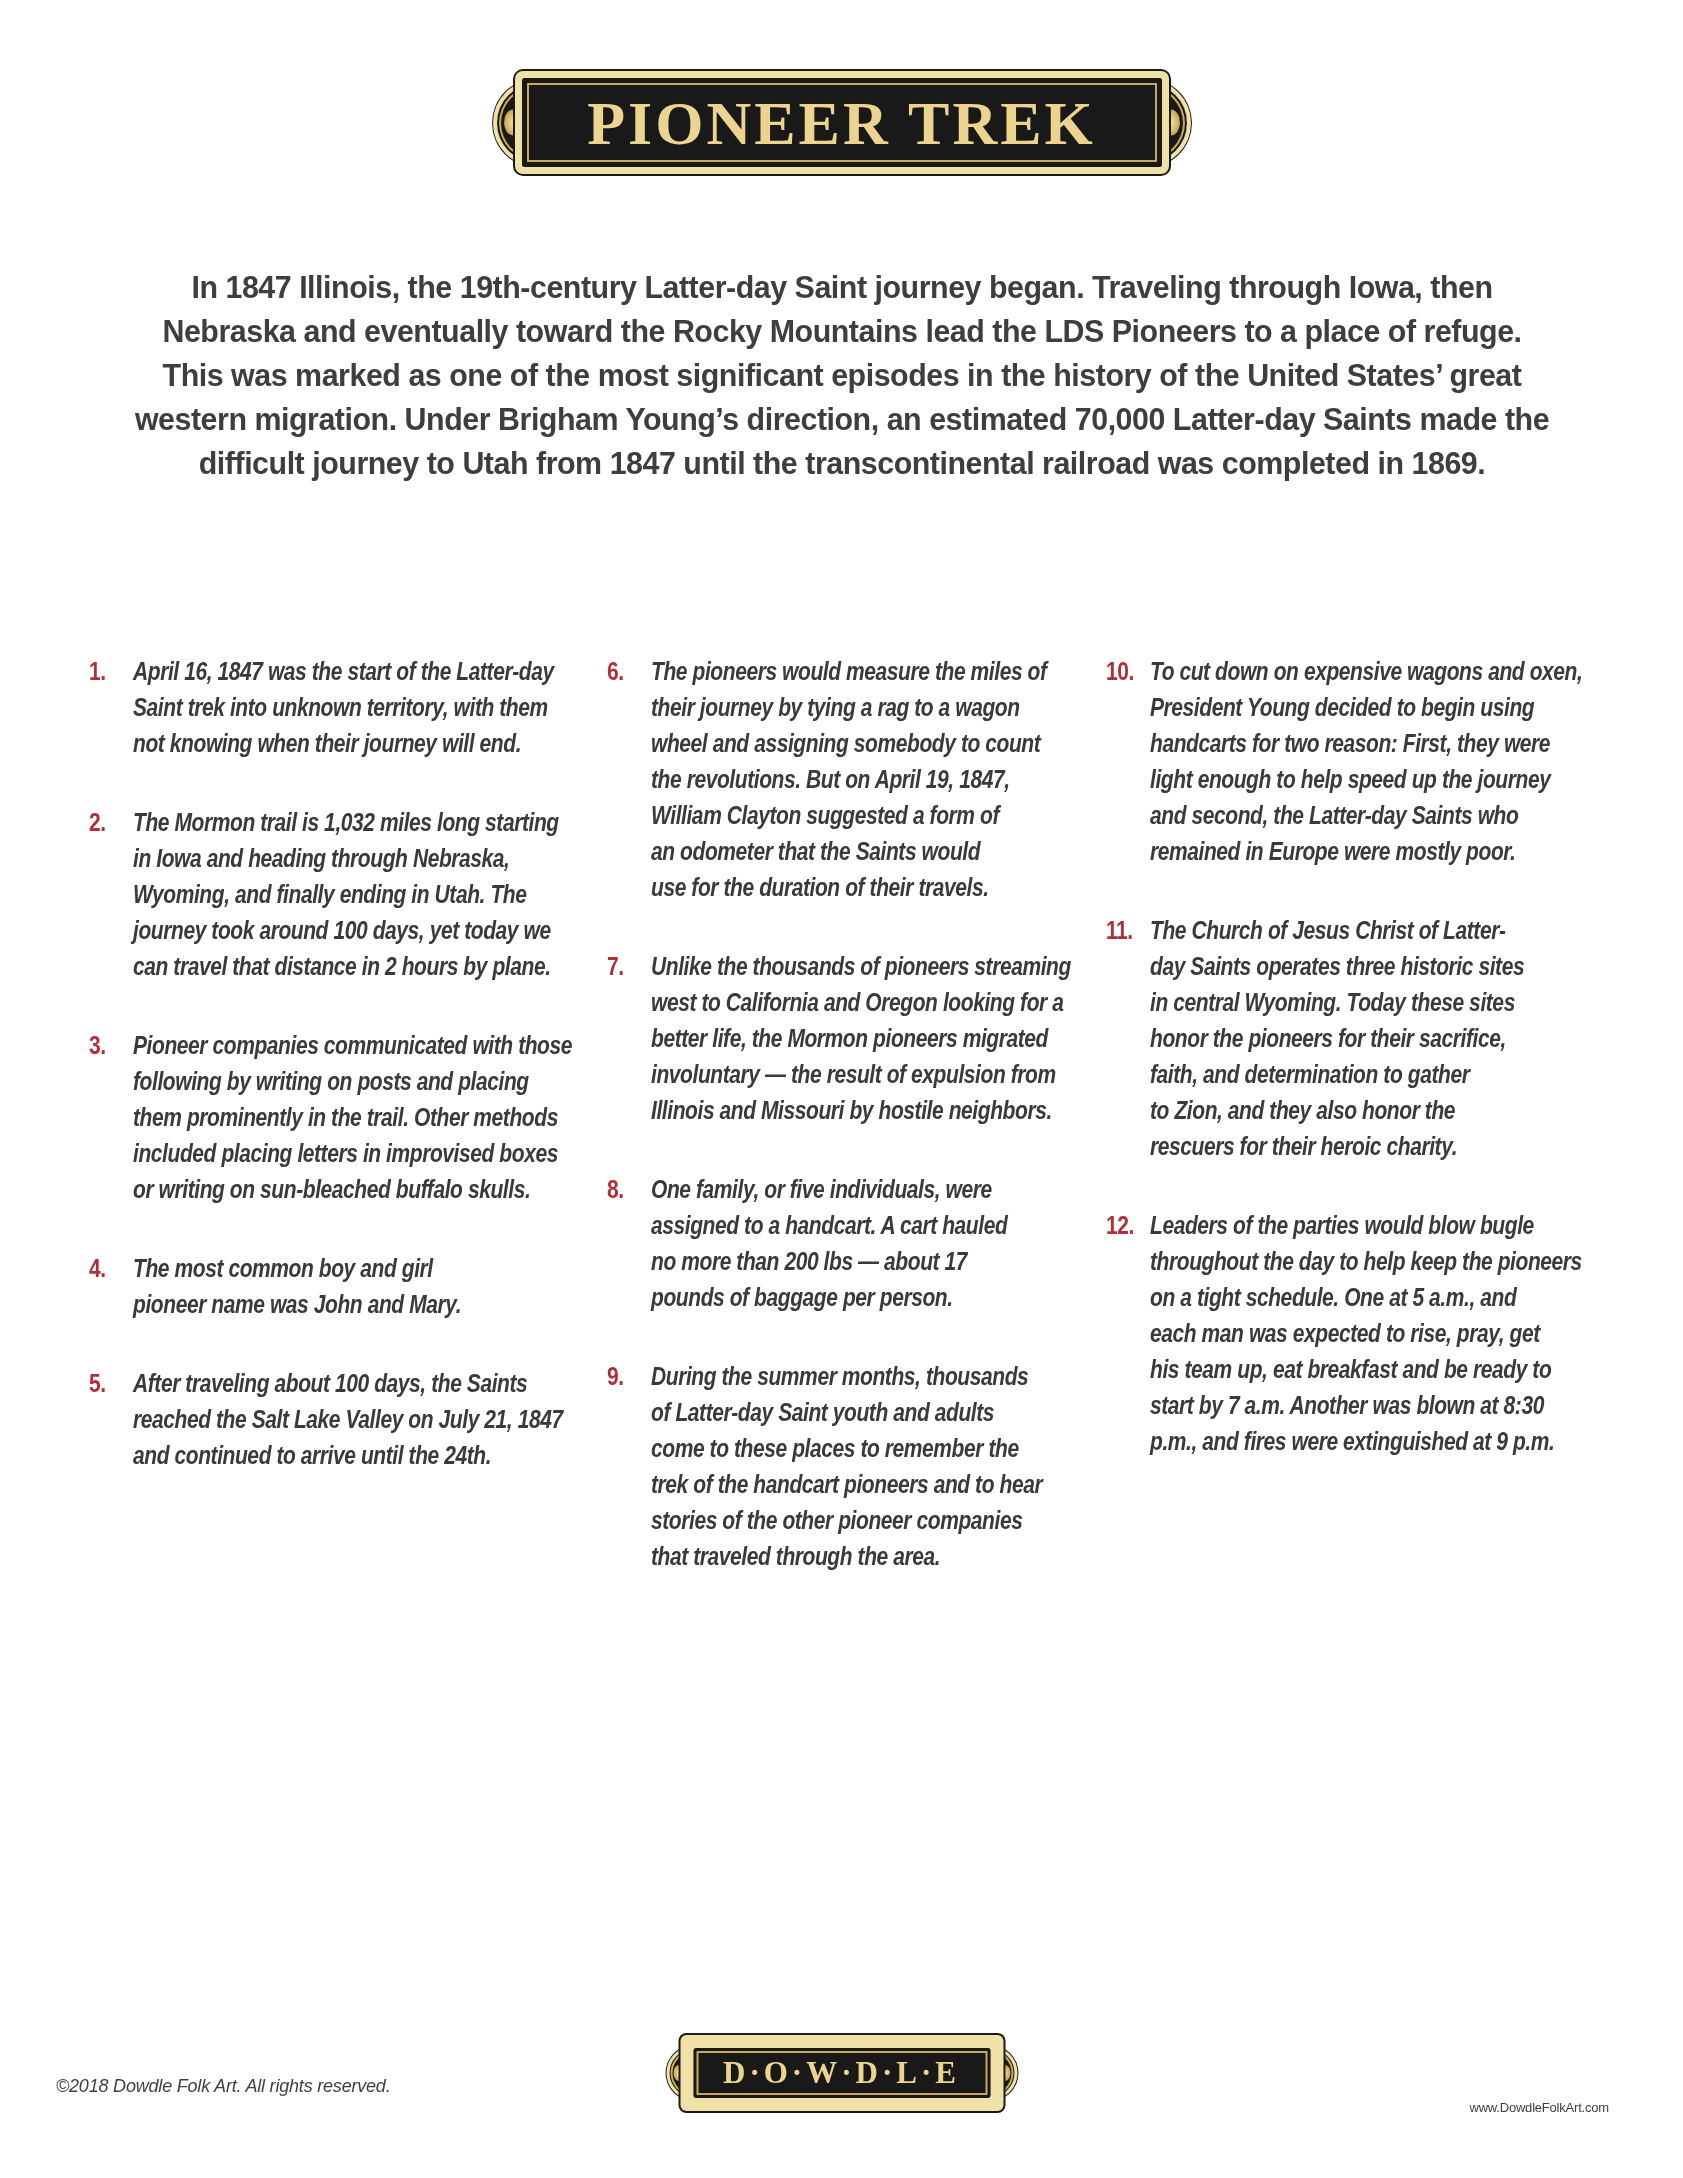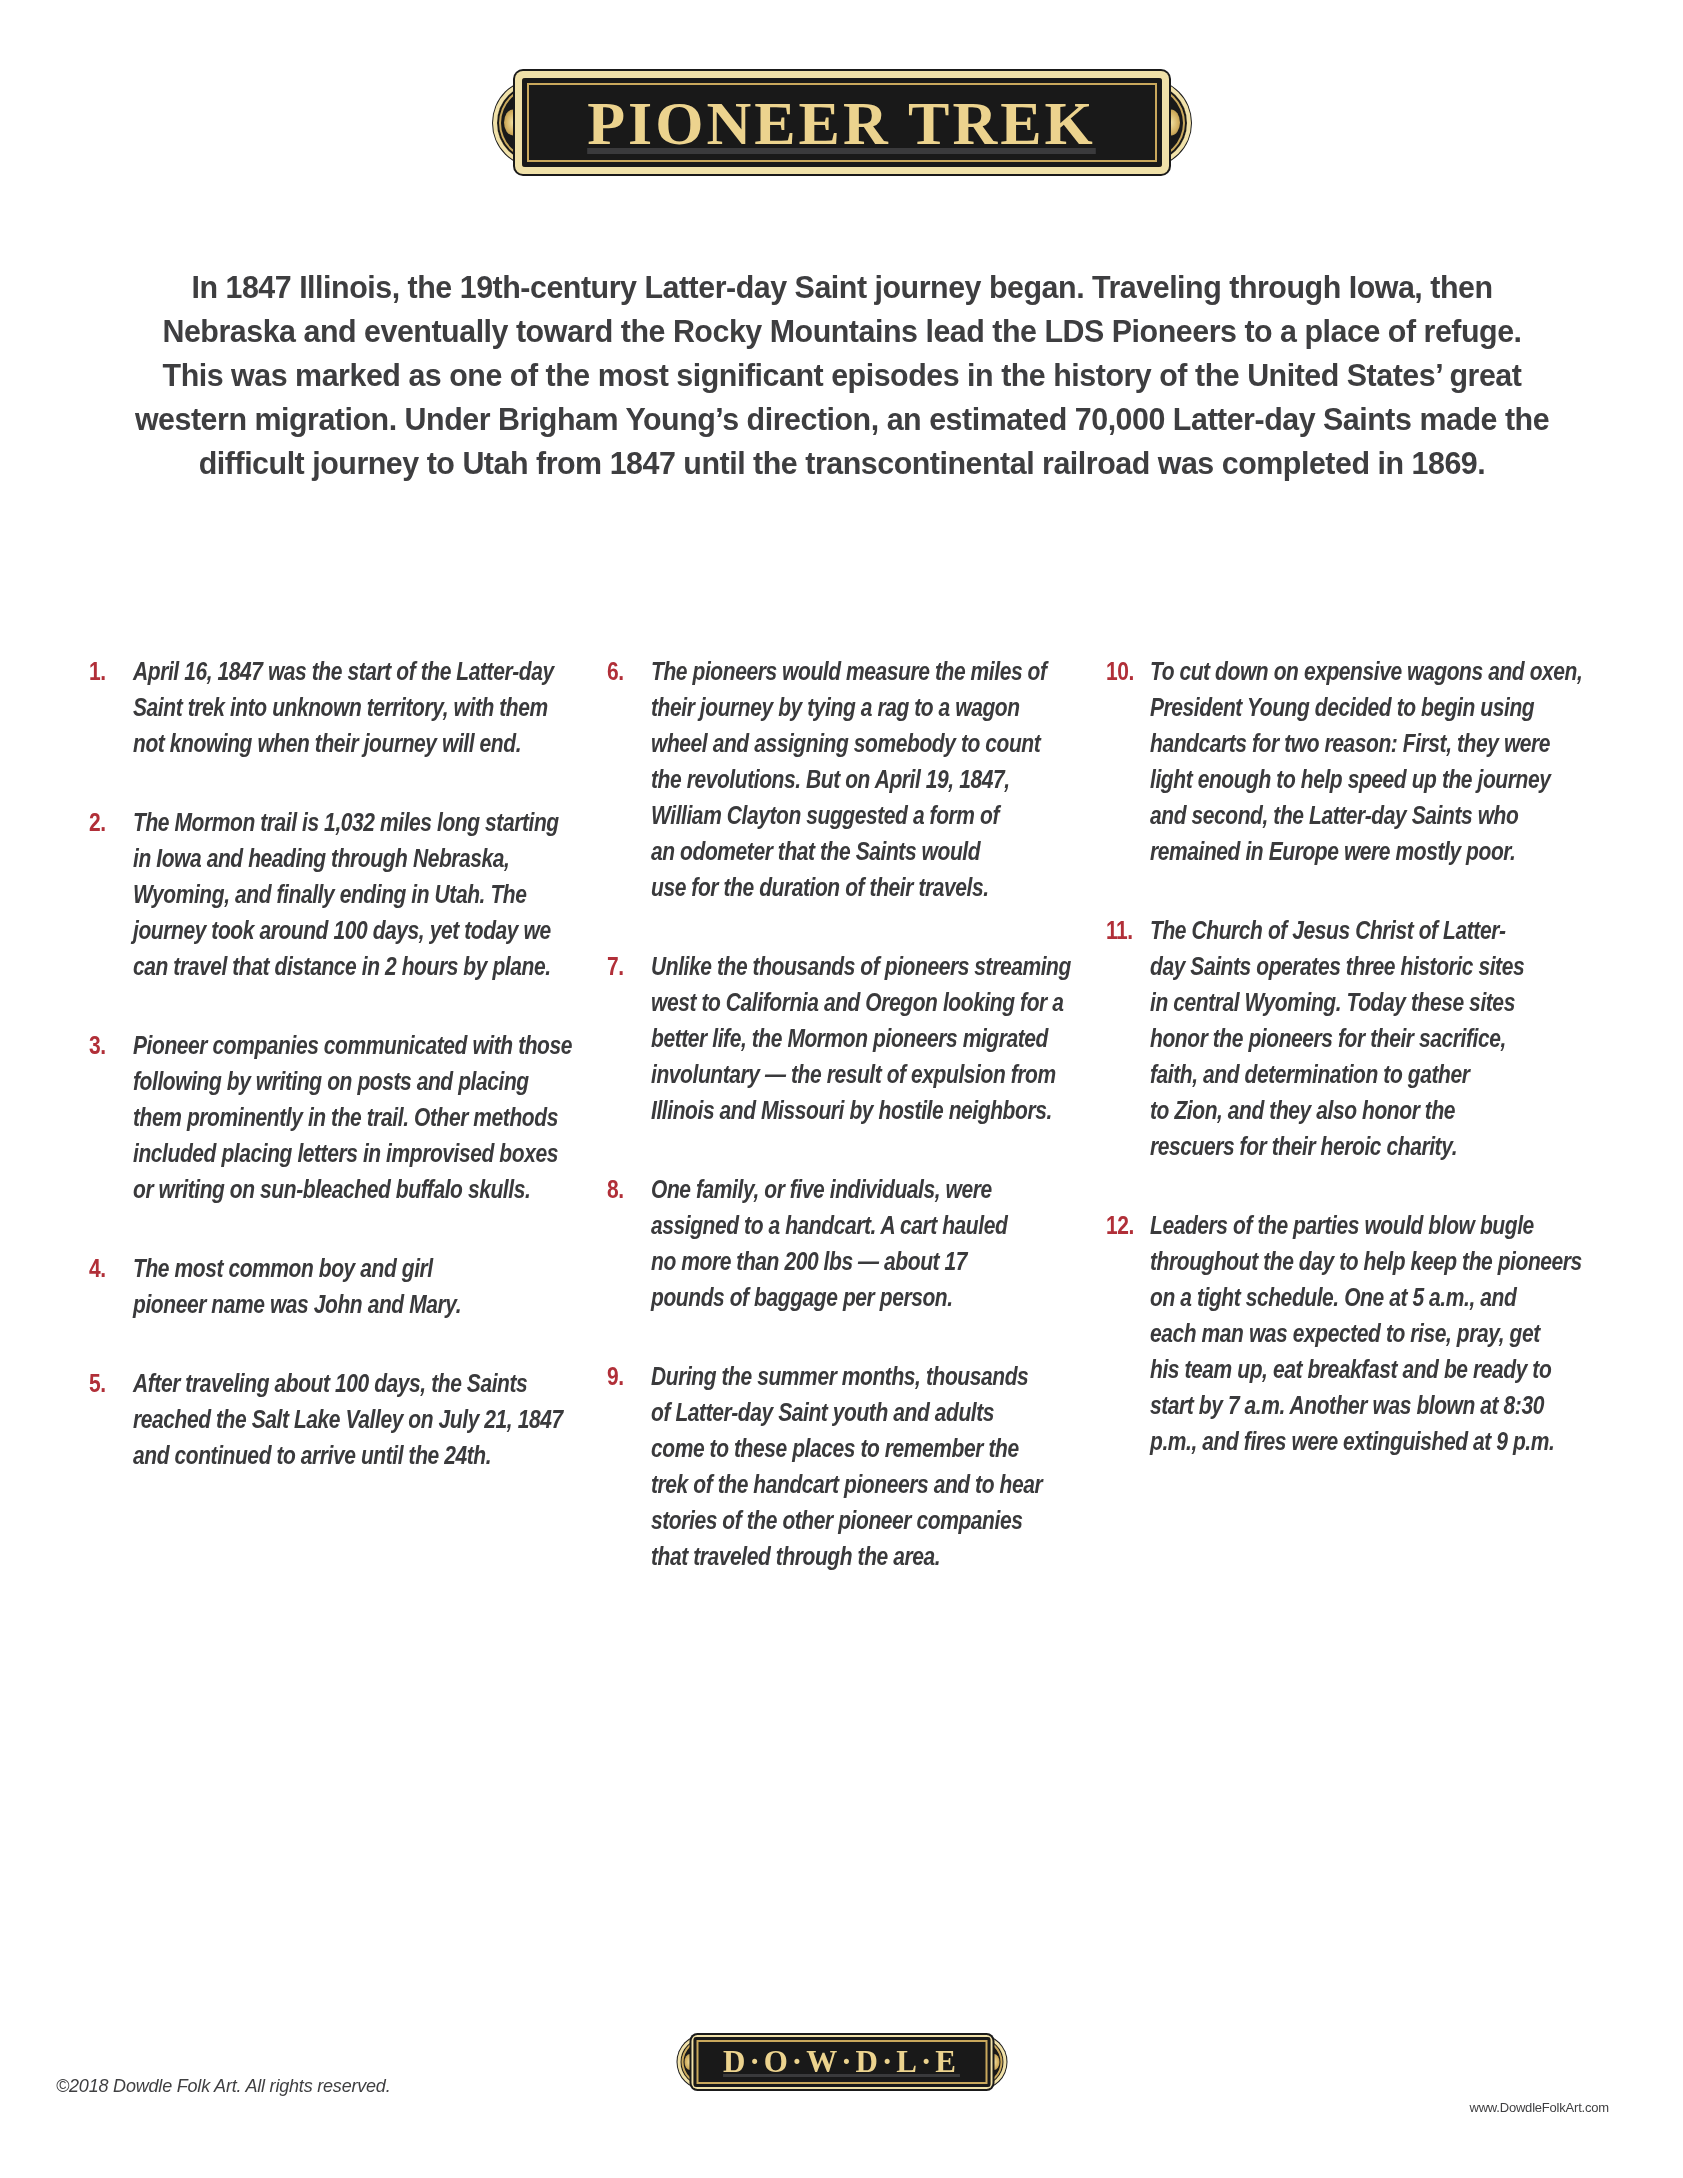--- a/index.html
+++ b/index.html
@@ -6,21 +6,21 @@
   .page {
     position:relative;
     width:1683px; height:2178px;
     background:#ffffff;
     font-family:"Liberation Sans", sans-serif;
     color:#3a3a3c;
     overflow:hidden;
   }
 
   
-  .plaque { position:absolute; left:50%; transform:translateX(-50%);text-decoration:underline; }
+  .plaque { position:absolute; left:50%; transform:translateX(-50%); }
   .plaque-cap {
     position:absolute; top:50%; transform:translateY(-50%);
     background:#191919; border-radius:50%;
     border:4px solid #f0e1a9;
     box-shadow:0 0 0 1px #1a1a1a, inset 0 0 0 2px #191919, inset 0 0 0 4px #c9a85c;
     z-index:1;
   }
   .rosette {
     position:absolute; top:50%; transform:translateY(-50%);
     background:radial-gradient(ellipse at center, #f1e0a2 0%, #d4b162 55%, #9a7c39 100%);
@@ -46,21 +46,21 @@
   .plaque-top { top:71px; }
   .plaque-top .plaque-inner { width:640px; height:87px; font-size:62px; letter-spacing:3px; padding-top:2px; }
   .plaque-top .plaque-cap { width:79px; height:79px; }
   .plaque-top .cap-left  { left:-22px; }
   .plaque-top .cap-right { right:-22px; }
   .plaque-top .cap-left  .rosette { left:7px;  width:18px; height:26px; }
   .plaque-top .cap-right .rosette { right:7px; width:18px; height:26px; }
 
   
   .plaque-bottom { top:2035px; }
-  .plaque-bottom .plaque-face { padding:2px; border-radius:6px; }
+  .plaque-bottom .plaque-face { padding:13px; border-radius:6px; }
   .plaque-bottom .plaque-inner { width:297px; height:50px; font-size:31px; letter-spacing:4px; box-shadow:inset 0 0 0 3px #191919, inset 0 0 0 5px #c9a85c; }
   .plaque-bottom .plaque-cap { width:48px; height:48px; border-width:3px; box-shadow:0 0 0 1px #1a1a1a, inset 0 0 0 1px #191919, inset 0 0 0 3px #c9a85c; }
   .plaque-bottom .cap-left  { left:-14px; }
   .plaque-bottom .cap-right { right:-14px; }
   .plaque-bottom .cap-left  .rosette { left:4px;  width:11px; height:16px; }
   .plaque-bottom .cap-right .rosette { right:4px; width:11px; height:16px; }
 
   
   .intro {
     position:absolute; top:265px; left:50%;

